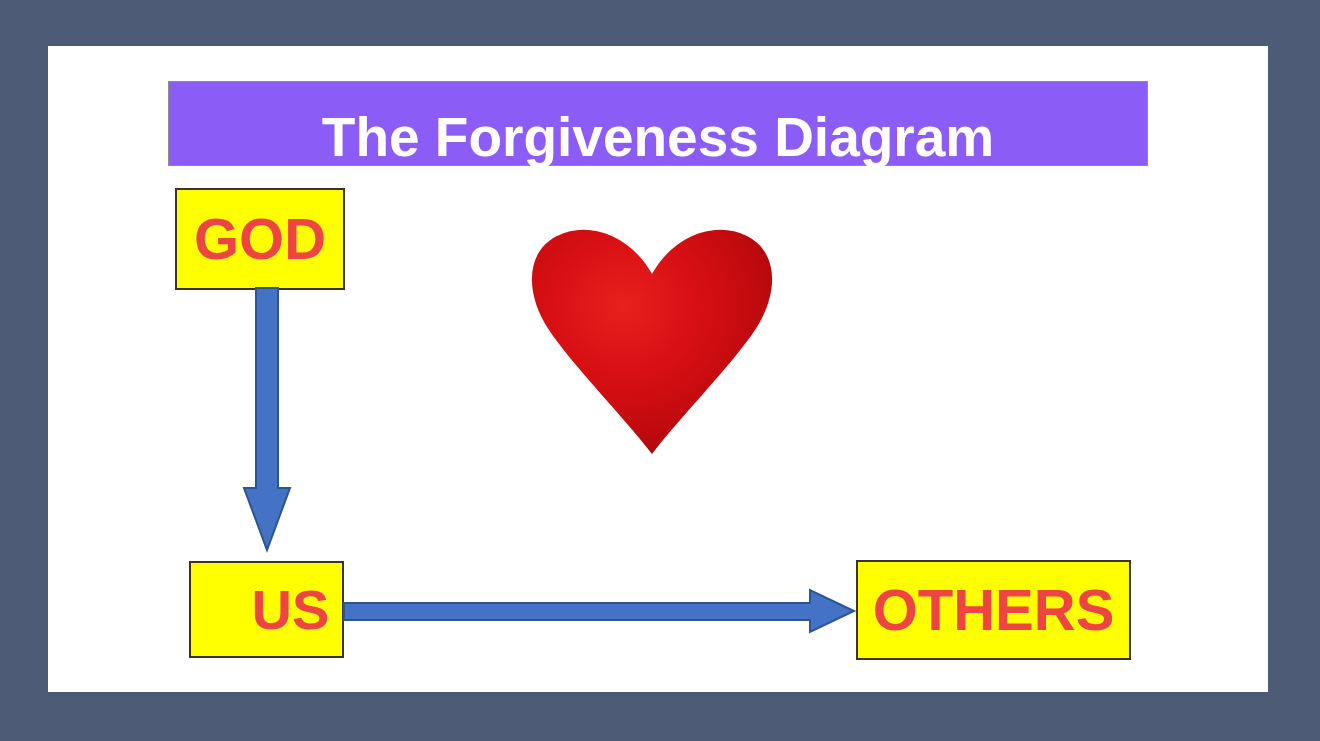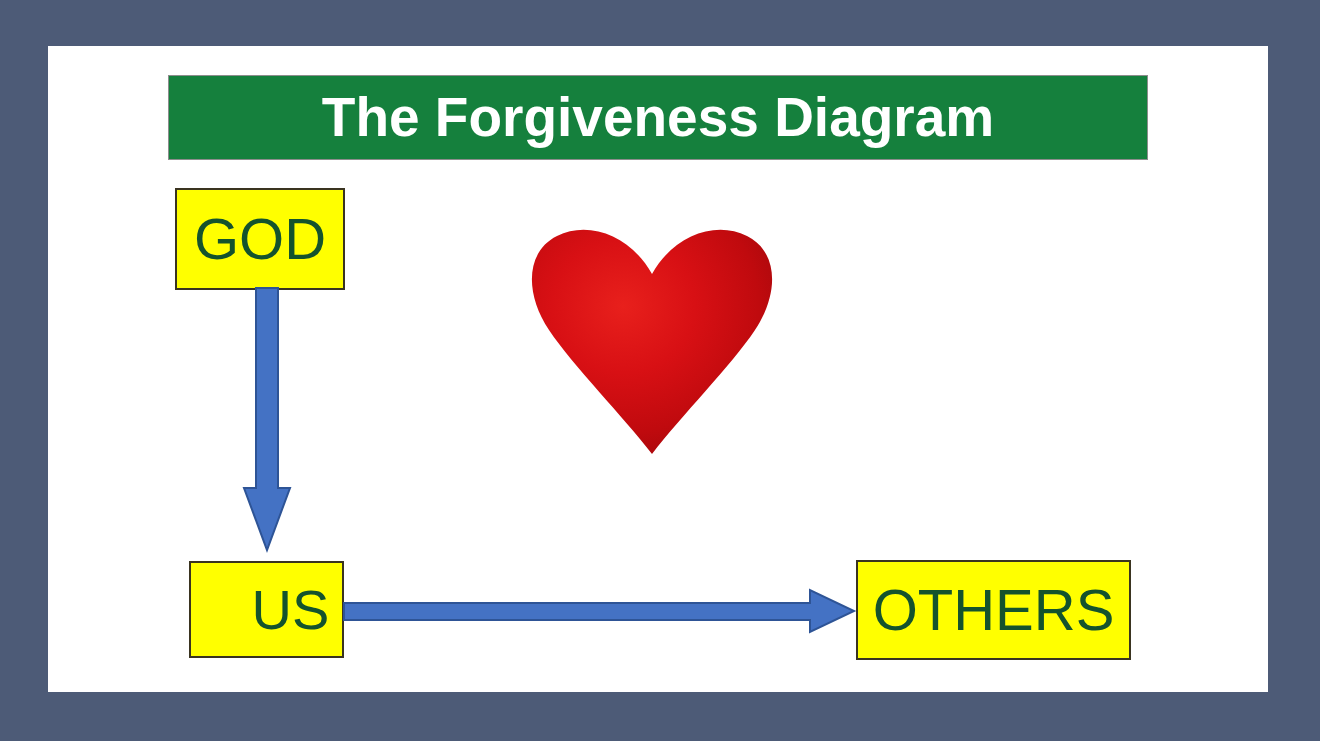--- a/index.html
+++ b/index.html
@@ -29,28 +29,28 @@
     top: 46px;
     width: 1220px;
     height: 646px;
     background: #ffffff;
   }
 
   
   #title-banner {
     position: absolute;
     left: 120px;       
-    top: 29px;         
+    top: 35px;         
     width: 980px;      
     height: 85px;      
-    background: #15803d;
+    background: #8b5cf6;
     border: 1px solid #8d8d8d;
     box-sizing: border-box;
     display: flex;
-    align-items: center;
+    align-items: flex-end;
     justify-content: center;
   }
   #title-text {
     color: #ffffff;
     font-family: "Liberation Sans", sans-serif;
     font-weight: bold;
     font-size: 55px;
     line-height: 1;
     letter-spacing: 0px;
     white-space: nowrap;
@@ -60,23 +60,23 @@
   .node-box {
     position: absolute;
     background: #ffff00;
     border: 2px solid #3a3420;
     box-sizing: border-box;
     display: flex;
     align-items: center;
     justify-content: center;
   }
   .node-label {
-    color: #14532d;
+    color: #ef4444;
     font-family: "Liberation Sans", sans-serif;
-    font-weight: normal;
+    font-weight: bold;
     line-height: 1;
     white-space: nowrap;
   }
 
   #node-god {
     left: 127px;       
     top: 142px;        
     width: 170px;      
     height: 102px;     
   }

